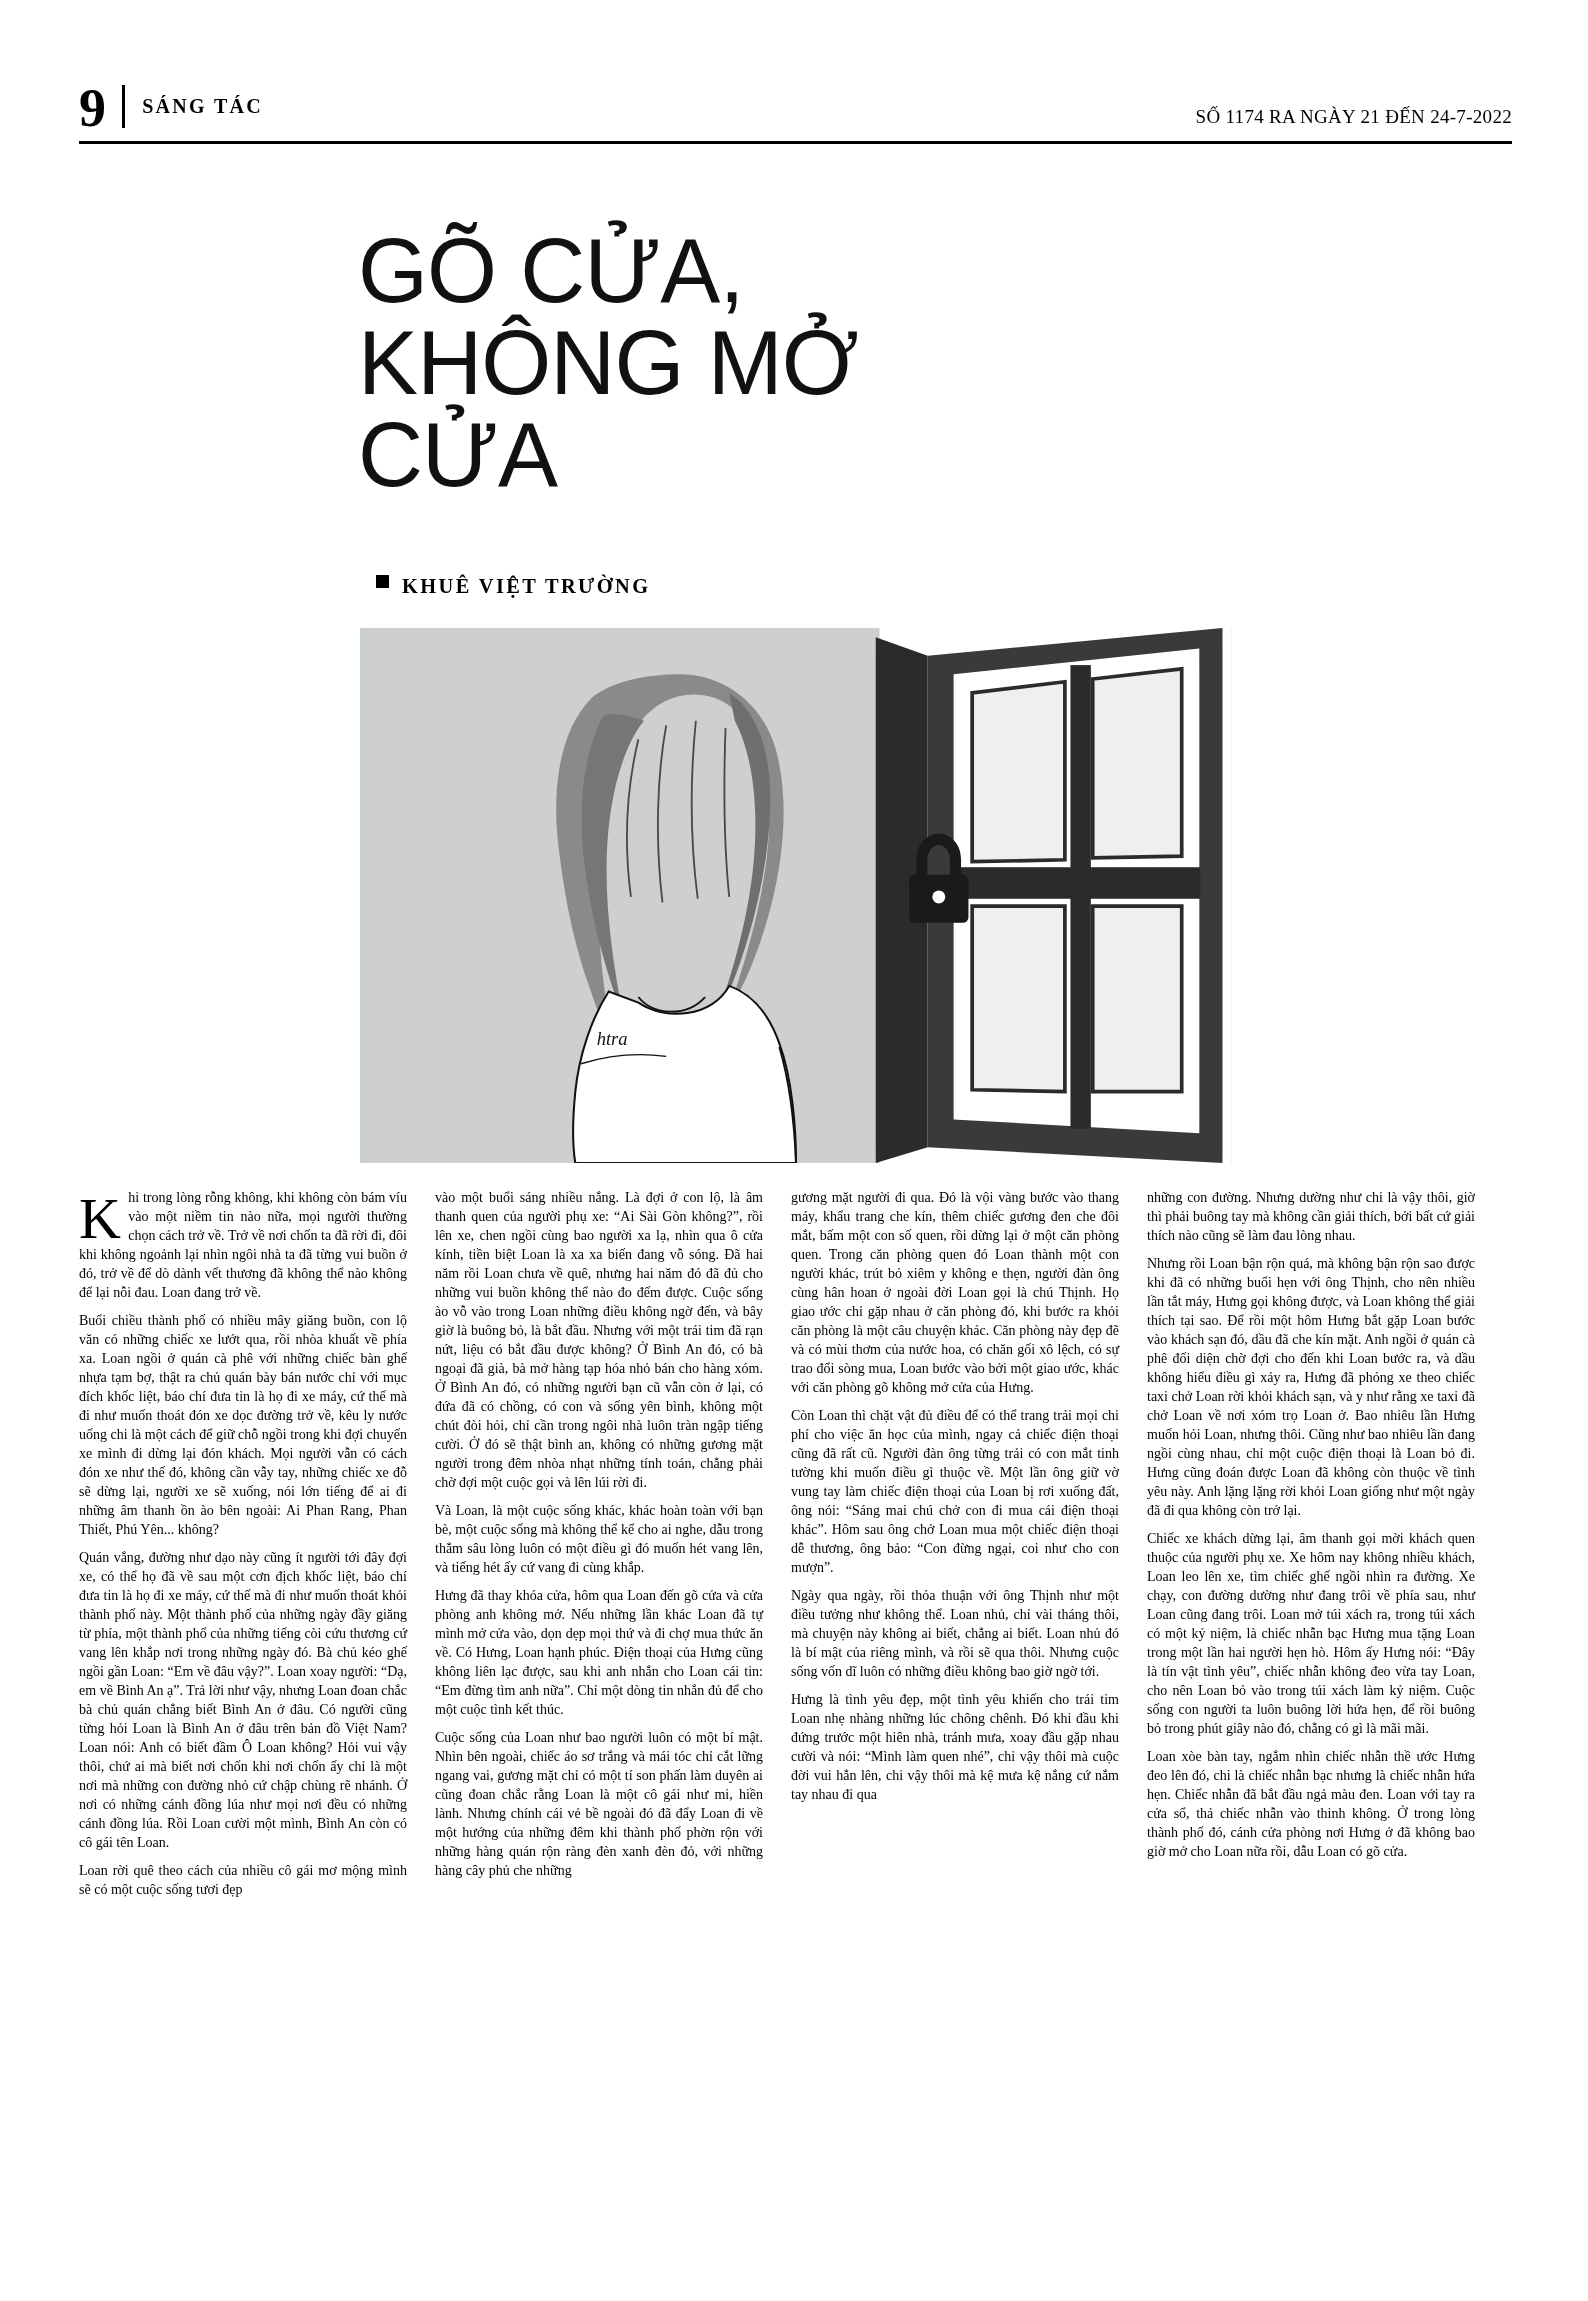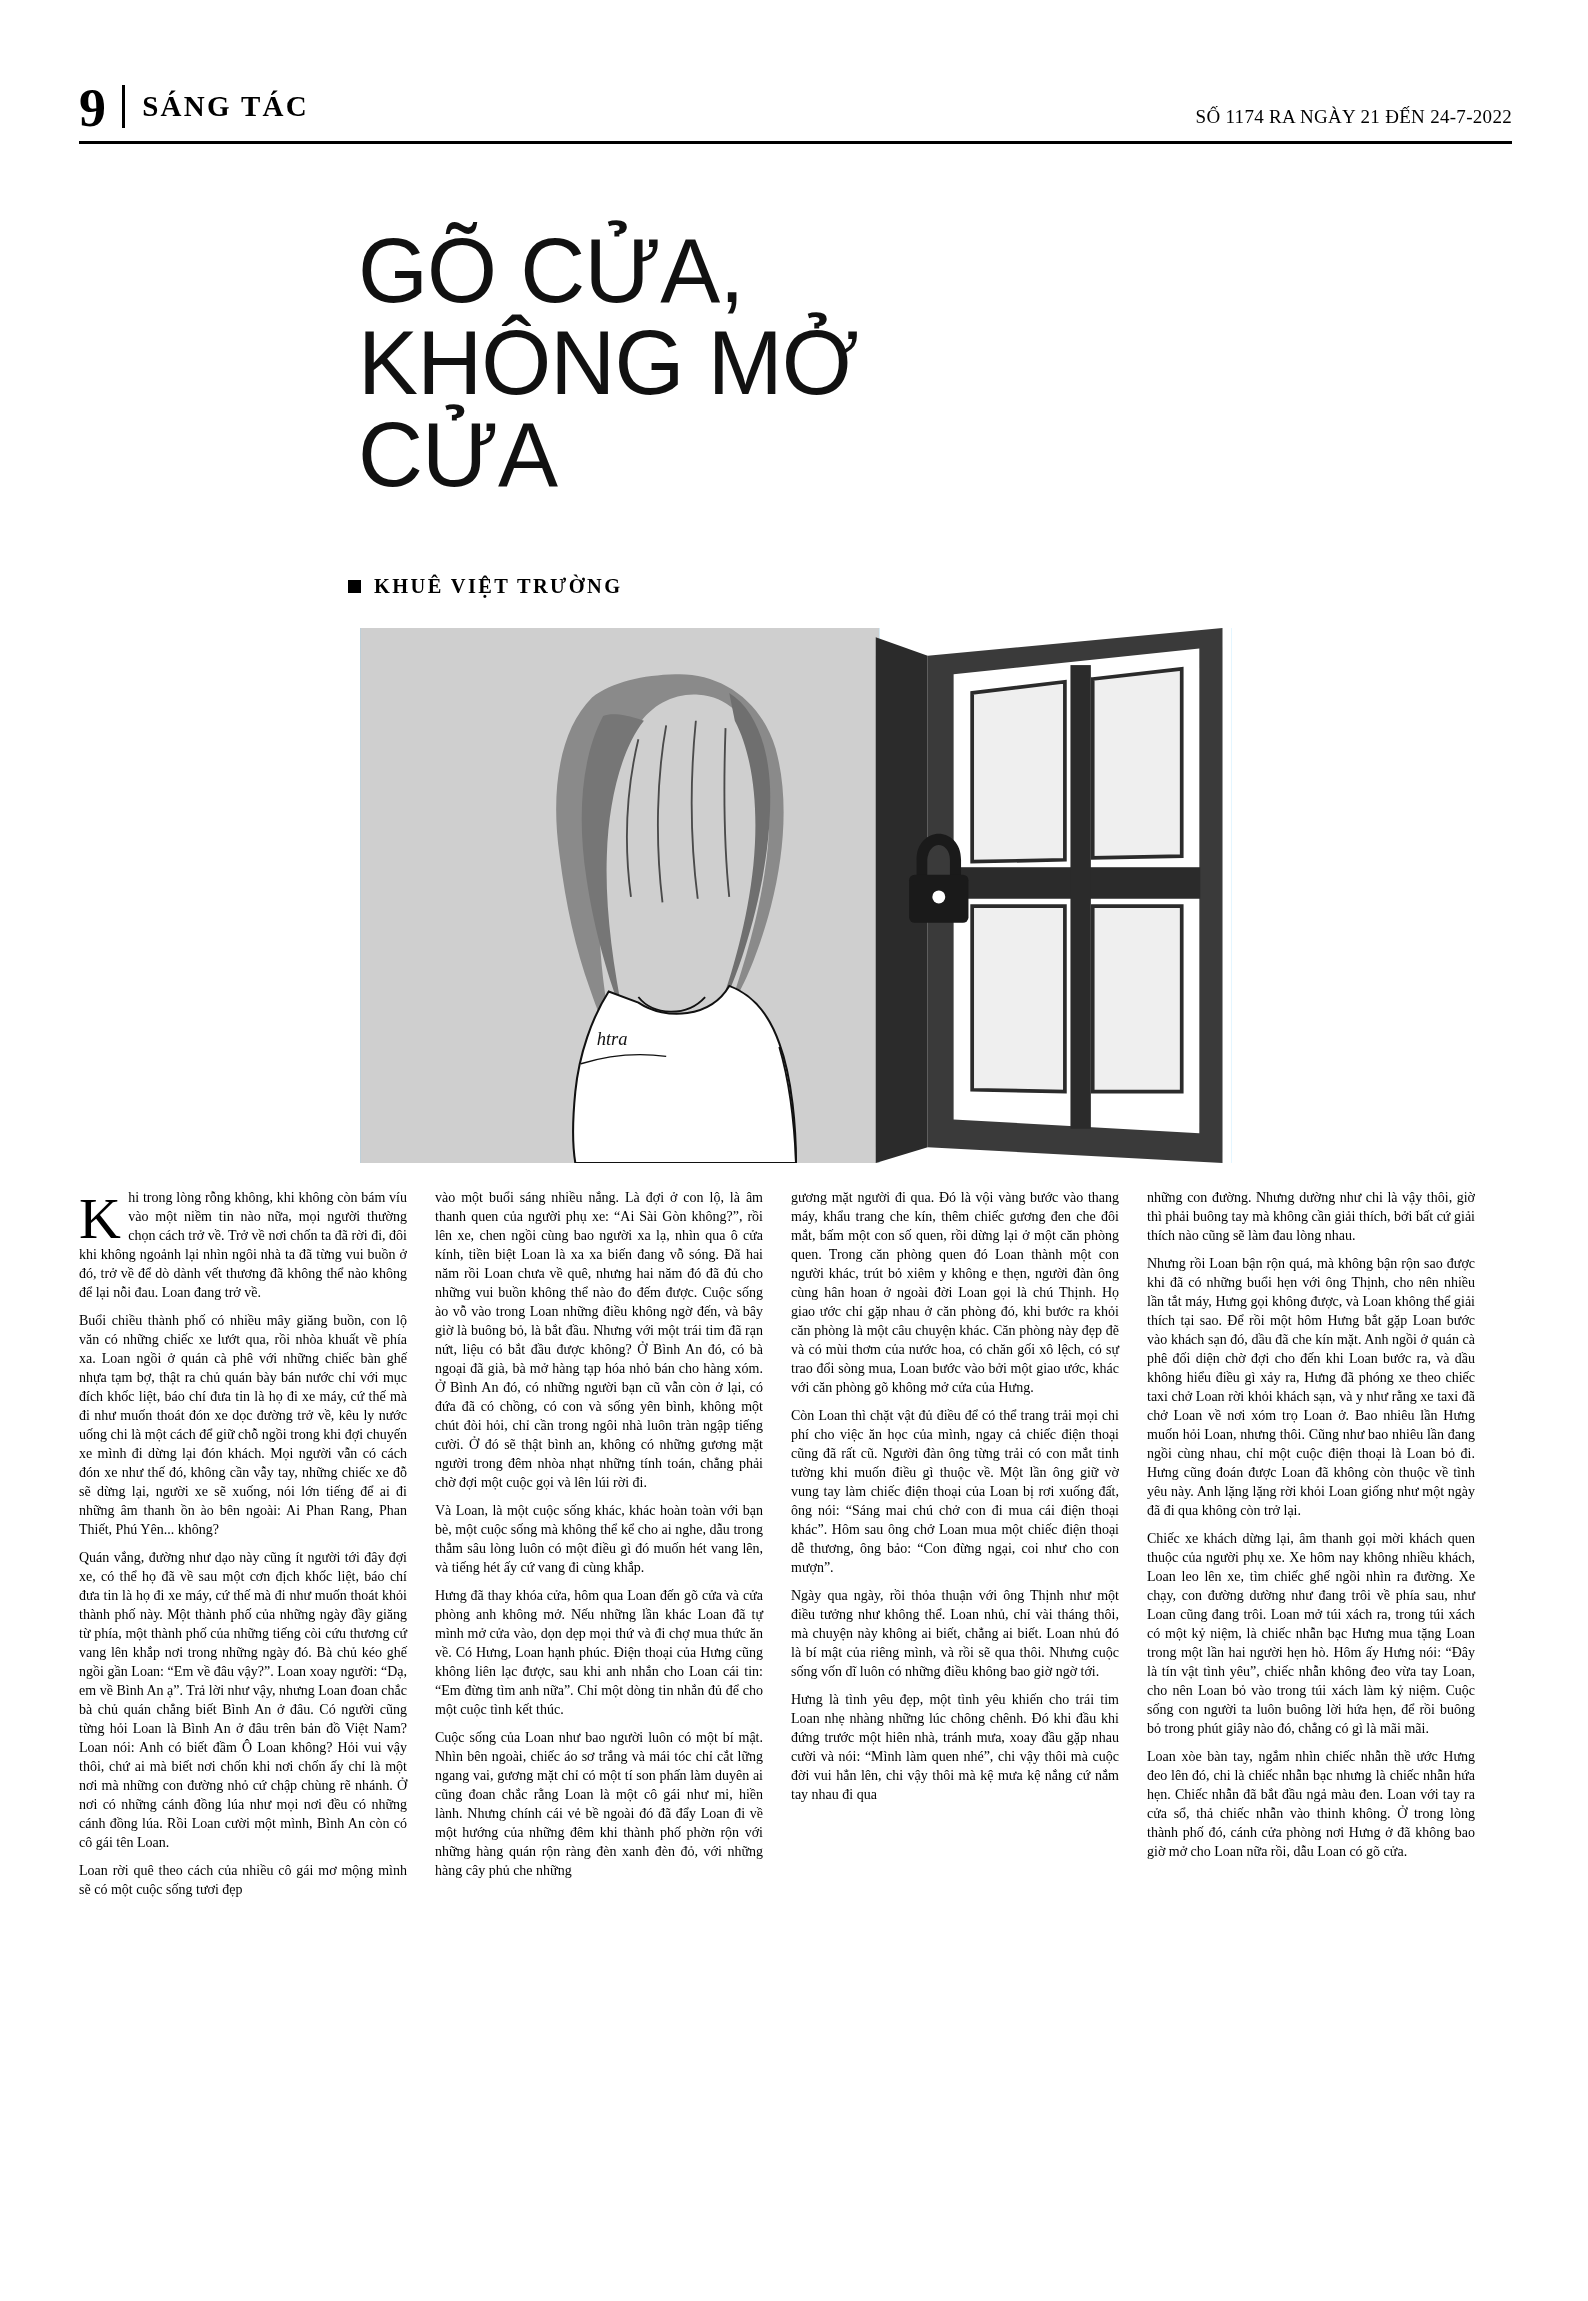--- a/index.html
+++ b/index.html
@@ -45,21 +45,21 @@
     letter-spacing: -0.9px;
   }
   .masthead-rule {
     width: 3.7px;
     height: 43px;
     background: #000;
     margin: 0 16.7px 3.7px 16.7px;
   }
   .section-name {
     font-family: "Liberation Serif", serif;
-    font-size: 29px;
+    font-size: 20px;
     font-weight: 700;
     letter-spacing: 2.3px;
     padding-bottom: 3.7px;
   }
   .issue-line {
     font-family: "Liberation Serif", serif;
     font-size: 19px;
     letter-spacing: 0.3px;
     padding-bottom: 7.4px;
     margin-top: 6px;
@@ -85,24 +85,23 @@
     line-height: 1.02;
     letter-spacing: -0.9px;
     color: #111;
     margin-top: 20px;
   }
   .headline span { display: block; }
 
   
   .byline {
     position: absolute;
-    left: 348px;
+    left: 376px;
     top: 575px;
     display: flex;
-    align-items: center;
   }
   .byline-bullet {
     width: 13px;
     height: 13px;
     background: #000;
     margin-right: 13px;
   }
   .byline-name {
     font-family: "Liberation Serif", serif;
     font-weight: 700;

